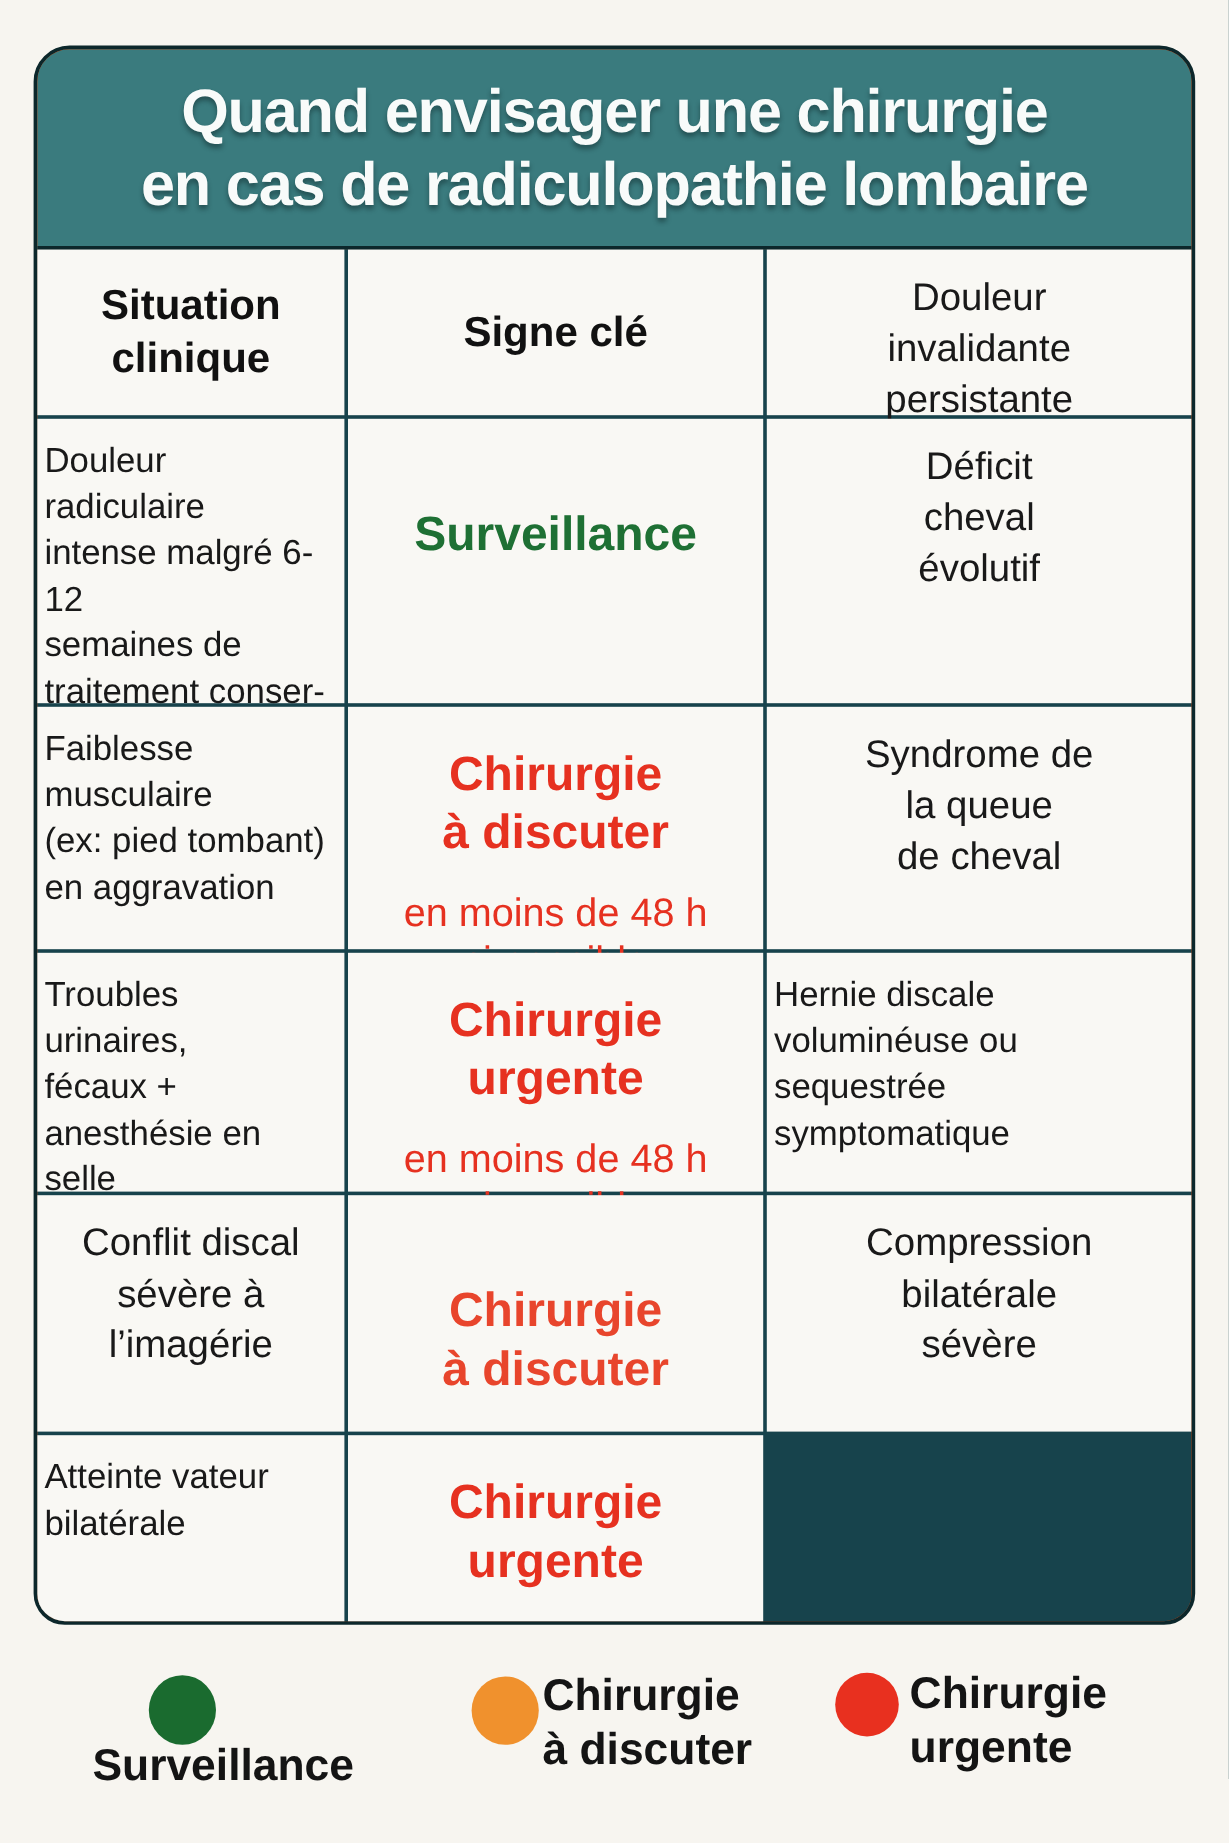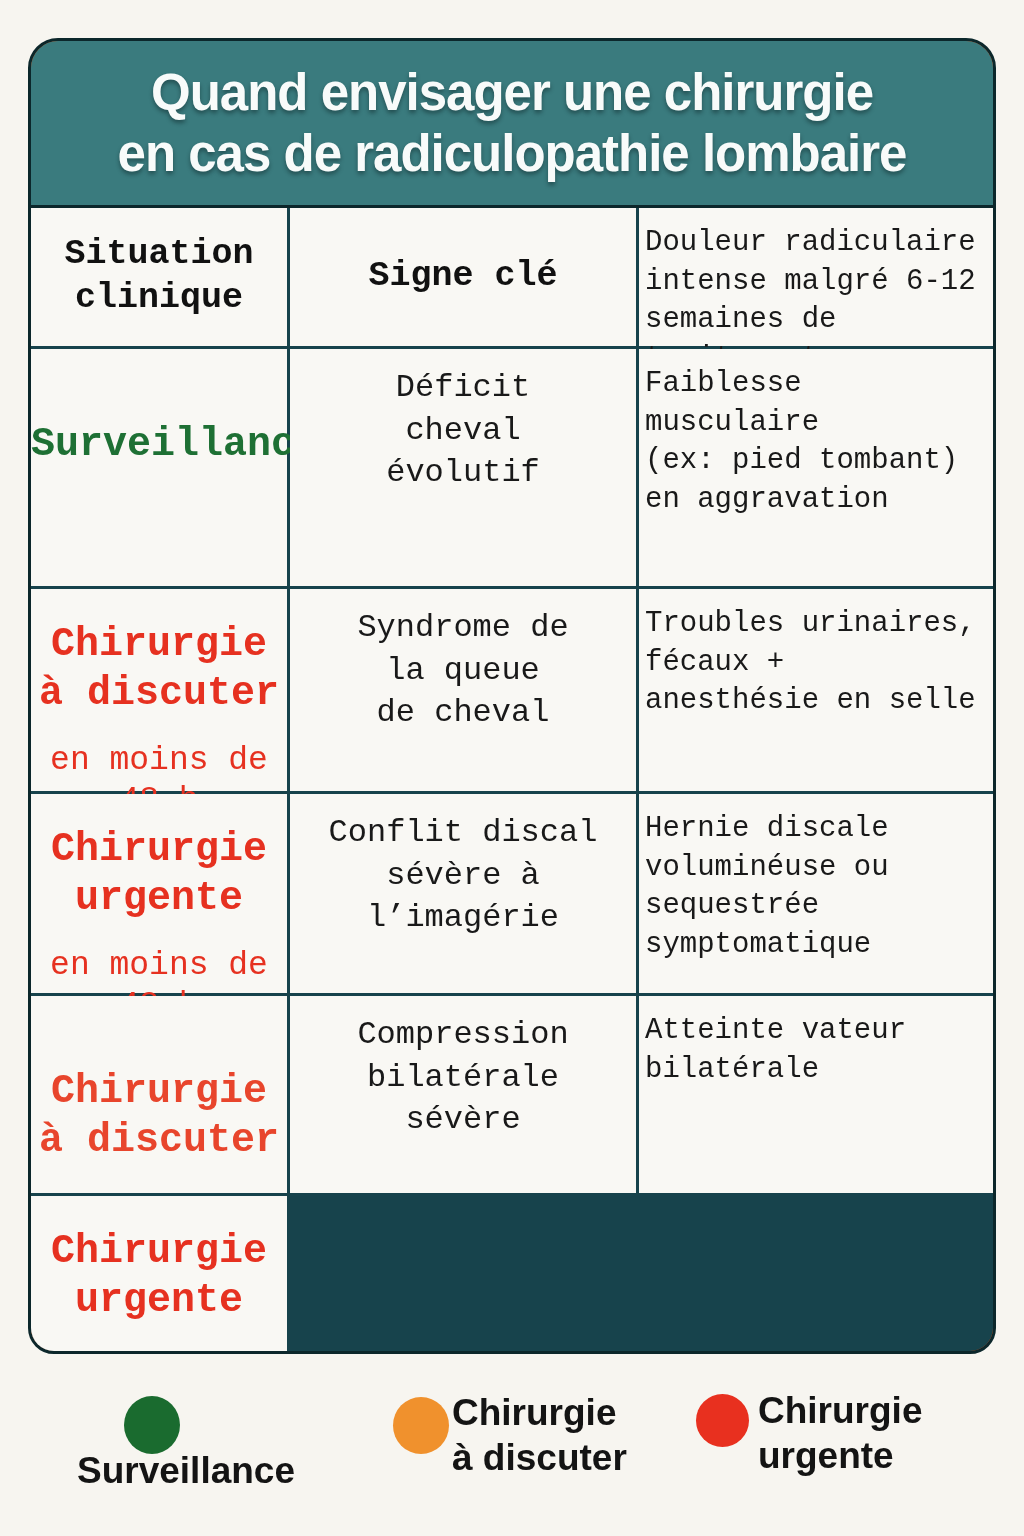--- a/index.html
+++ b/index.html
@@ -31,21 +31,20 @@
     white-space:pre-line;
     text-shadow:0 3px 4px rgba(8,28,30,0.45);
   }
   .grid {
     display:grid;
     grid-template-columns:256px 346px 1fr;
     grid-template-rows:138px 237px 202px 199px 197px 1fr;
     gap:3px;
     background:#17434c;
     height:1274px;
-    font-family:Liberation Mono, monospace;
   }
   .cell { background:#f9f8f4; white-space:pre-line; }
   .head-cell {
     display:flex; align-items:center; justify-content:center;
     text-align:center;
     font-size:35px; font-weight:bold; color:#111;
     line-height:1.25;
   }
   .col1 {
     text-align:center; font-size:32px; line-height:1.33;
@@ -82,20 +81,23 @@
 <div class="card">
   <div class="card-header">Quand envisager une chirurgie
 en cas de radiculopathie lombaire</div>
 
   <div class="grid">
 
     <div class="cell head-cell">Situation
 clinique</div>
     <div class="cell head-cell">Signe clé</div>
 
+    <div class="cell col1">Douleur
+invalidante
+persistante</div>
     <div class="cell col2">Douleur radiculaire
 intense malgré 6-12
 semaines de
 traitement conser-
 vateur</div>
     <div class="cell col3">
       <div class="ind-label ind-green pad-lg">Surveillance</div>
     </div>
 
     <div class="cell col1">Déficit
@@ -117,27 +119,27 @@
     <div class="cell col2">Troubles urinaires,
 fécaux +
 anesthésie en selle</div>
     <div class="cell col3">
       <div class="ind-label ind-red">Chirurgie
 urgente</div>
       <div class="ind-sub ind-red">en moins de 48 h
 si possible</div>
     </div>
 
-    <div class="cell col1">Conflit discal
-sévère à
-l’imagérie</div>
     <div class="cell col2">Hernie discale
 voluminéuse ou
 sequestrée
 symptomatique</div>
+    <div class="cell col1">Conflit discal
+sévère à
+l’imagérie</div>
     <div class="cell col3">
       <div class="ind-label ind-red-orange pad-lg">Chirurgie
 à discuter</div>
     </div>
 
     <div class="cell col1">Compression
 bilatérale
 sévère</div>
     <div class="cell col2">Atteinte vateur
 bilatérale</div>

